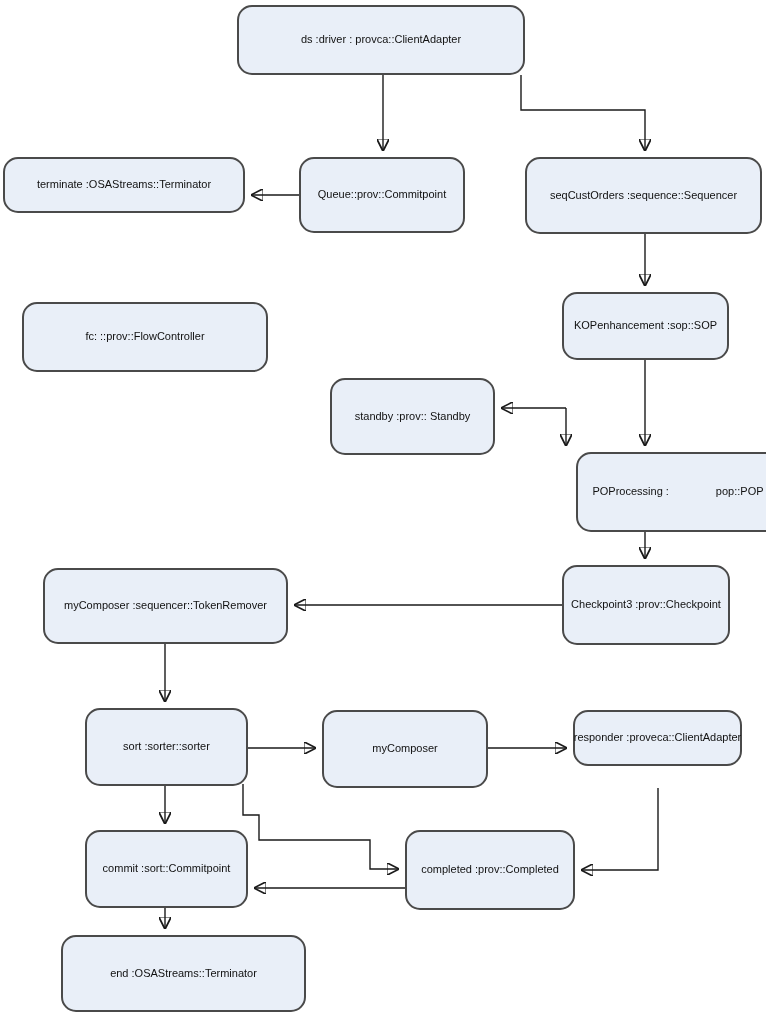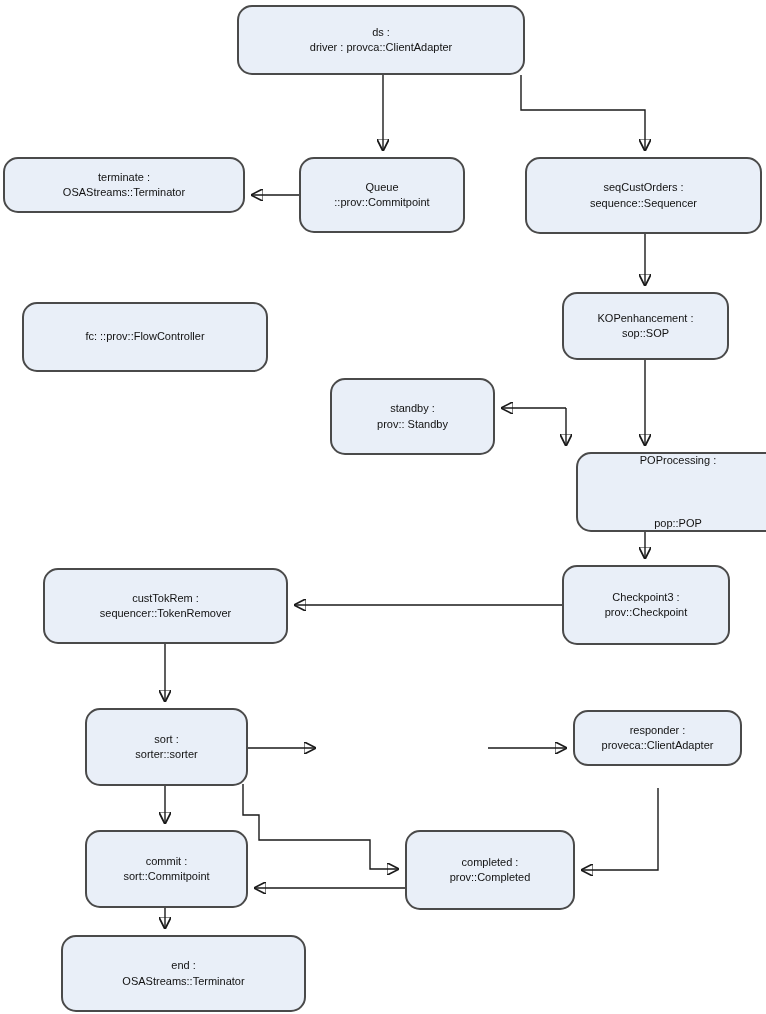--- a/index.html
+++ b/index.html
@@ -21,21 +21,21 @@
     top: 0;
     pointer-events: none;
   }
   .node {
     position: absolute;
     box-sizing: border-box;
     background: #e9eff8;
     border: 2px solid #4a4a4a;
     border-radius: 15px;
     display: flex;
-    flex-direction: column;
+    flex-direction: row;
     align-items: center;
     justify-content: center;
     text-align: center;
     font-size: 11px;
     line-height: 1.4;
     color: #111111;
     cursor: default;
   }
   .node span { display: block; white-space: nowrap; }
 
@@ -126,34 +126,37 @@
     <span>standby :</span>
     <span>prov:: Standby</span>
   </div>
 
   <div class="node" id="n-pop">
     <span>POProcessing :</span>
     <span>pop::POP</span>
   </div>
 
   <div class="node" id="n-custtokrem">
-    <span>custTokRem :</span>
+    <span>myComposer :</span>
     <span>sequencer::TokenRemover</span>
   </div>
 
   <div class="node" id="n-checkpoint3">
     <span>Checkpoint3 :</span>
     <span>prov::Checkpoint</span>
   </div>
 
   <div class="node" id="n-sort">
     <span>sort :</span>
     <span>sorter::sorter</span>
   </div>
 
+  <div class="node" id="n-mycomposer">
+    <span>myComposer</span>
+  </div>
 
   <div class="node" id="n-responder">
     <span>responder :</span>
     <span>proveca::ClientAdapter</span>
   </div>
 
   <div class="node" id="n-commit">
     <span>commit :</span>
     <span>sort::Commitpoint</span>
   </div>

